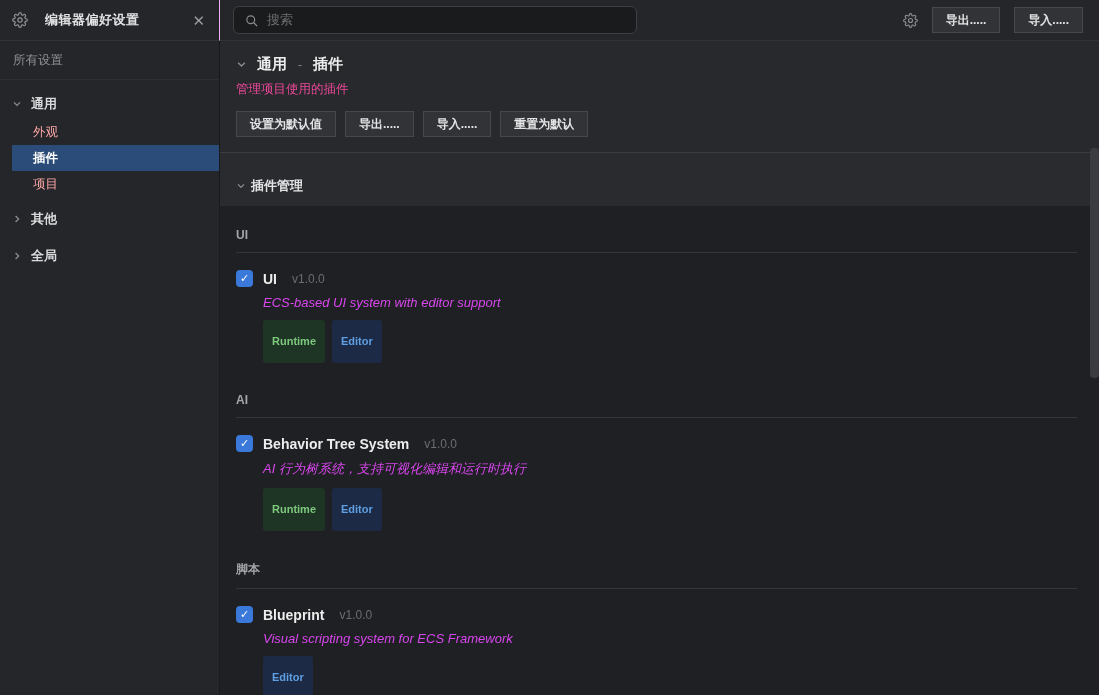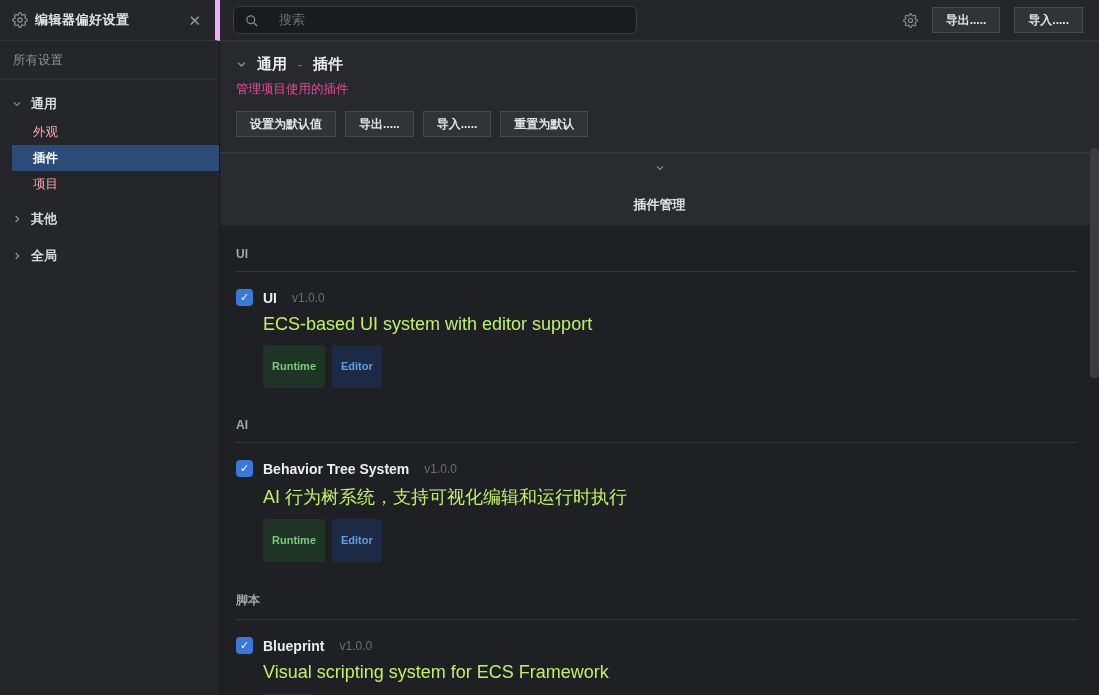--- a/index.html
+++ b/index.html
@@ -6,35 +6,35 @@
   html,body { width:1099px; height:695px; overflow:hidden; }
   body {
     font-family:"Liberation Sans","DejaVu Sans",sans-serif;
     background:#1f2023; color:#d6d7d9;
     -webkit-font-smoothing:antialiased;
   }
   .app { display:grid; grid-template-columns:220px 879px; grid-template-rows:41px 654px; width:1099px; height:695px; }
 
   
   .titlebar {
-    background:#242629; border-right:5px solid #f0abfc; border-bottom:1px solid #323336;
-    display:flex; align-items:center; padding:0 12px; gap:7px;
+    background:#242629; border-right:1px solid #f0abfc; border-bottom:1px solid #323336;
+    display:flex; align-items:center; padding:0 12px; gap:17px;
   }
   .titlebar .title { font-size:13px; font-weight:bold; color:#e2e3e5; letter-spacing:.5px; flex:1; }
   .icon { display:inline-flex; align-items:center; justify-content:center; color:#8f9093; }
   .close-btn { color:#9a9b9e; font-size:15px; cursor:pointer; line-height:1; padding:2px; }
 
   
   .topbar {
     background:#242629; border-bottom:1px solid #323336;
     display:flex; align-items:center; padding:0 16px 0 13px;
   }
   .searchbox {
     width:404px; height:28px; background:#1a1b1d; border:1px solid #3e3f42; border-radius:6px;
-    display:flex; align-items:center; gap:20px; padding:7px 10px; cursor:text;
+    display:flex; align-items:center; gap:8px; padding:7px 10px; cursor:text;
   }
   .searchbox .ph { font-size:13px; color:#6e6f72; }
   .topbar-right { margin-left:auto; display:flex; align-items:center; gap:14px; }
   .btn {
     background:#323336; border:1px solid #47484b; border-radius:0;
     color:#e3e4e6; font-size:12px; font-weight:600; padding:5px 13px;
     cursor:pointer; white-space:nowrap; line-height:14px;
   }
 
   
@@ -54,39 +54,39 @@
   .main { position:relative; display:flex; flex-direction:column; overflow:hidden; background:#1f2023; }
   .main-top { background:#28292c; padding:14px 16px 15px; }
   .breadcrumb { display:flex; align-items:center; gap:10px; }
   .crumb { font-size:15px; font-weight:bold; color:#eceded; }
   .crumb-sep { font-size:12px; color:#85868a; margin:0 1px; }
   .subtitle { margin-top:7px; font-size:12.5px; color:#ec4899; }
   .btn-row { margin-top:13px; display:flex; gap:9px; }
 
   .section-bar {
     background:#2a2b2e; border-top:1px solid #3b3c3f;
-    display:flex; align-items:center; gap:23px; padding:10px 16px 11px; cursor:pointer;flex-direction:column;
+    display:flex; align-items:center; gap:5px; padding:24px 16px 11px; cursor:pointer;
   }
   .section-bar .slabel { font-size:13px; font-weight:bold; color:#e2e3e5; }
 
   .plugin-area { flex:1; background:#1f2023; padding:8px 22px 0 16px; overflow:hidden; }
   .category { margin-top:16px; }
   .category:first-child { margin-top:14px; }
   .cat-label { font-size:12px; font-weight:bold; color:#a5a6a9; }
   .cat-line { height:1px; background:#35363a; margin-top:10px; }
   .plugin { margin-top:17px; padding-bottom:14px; }
   .plugin-head { display:flex; align-items:center; gap:10px; }
   .checkbox {
     width:17px; height:17px; border-radius:4px; background:#3a79da; cursor:pointer;
     display:flex; align-items:center; justify-content:center;
     color:#fff; font-size:11px; font-weight:bold; line-height:1;
   }
   .p-name { font-size:14px; font-weight:bold; color:#eceded; }
   .p-ver { font-size:12px; color:#6c6d70; margin-left:5px; }
-  .p-desc { margin:8px 0 0 27px; font-size:18px; color:#bef264; }
+  .p-desc { margin:8px 0 0 27px; font-size:13px; color:#d946ef;font-style:italic; }
   .p-badges { margin:10px 0 0 27px; display:flex; gap:7px; }
   .badge { font-size:11px; font-weight:bold; padding:15px 9px; border-radius:3px; line-height:13px; }
   .badge-runtime { background:#1e3526; color:#7dc87d; }
   .badge-editor  { background:#1d2a45; color:#5f9fe3; }
 
   .scroll-thumb {
     position:absolute; right:0; top:107px; width:9px; height:230px;
     background:#3b3c3f; border-radius:4px; cursor:pointer;
   }
   svg { display:block; }

